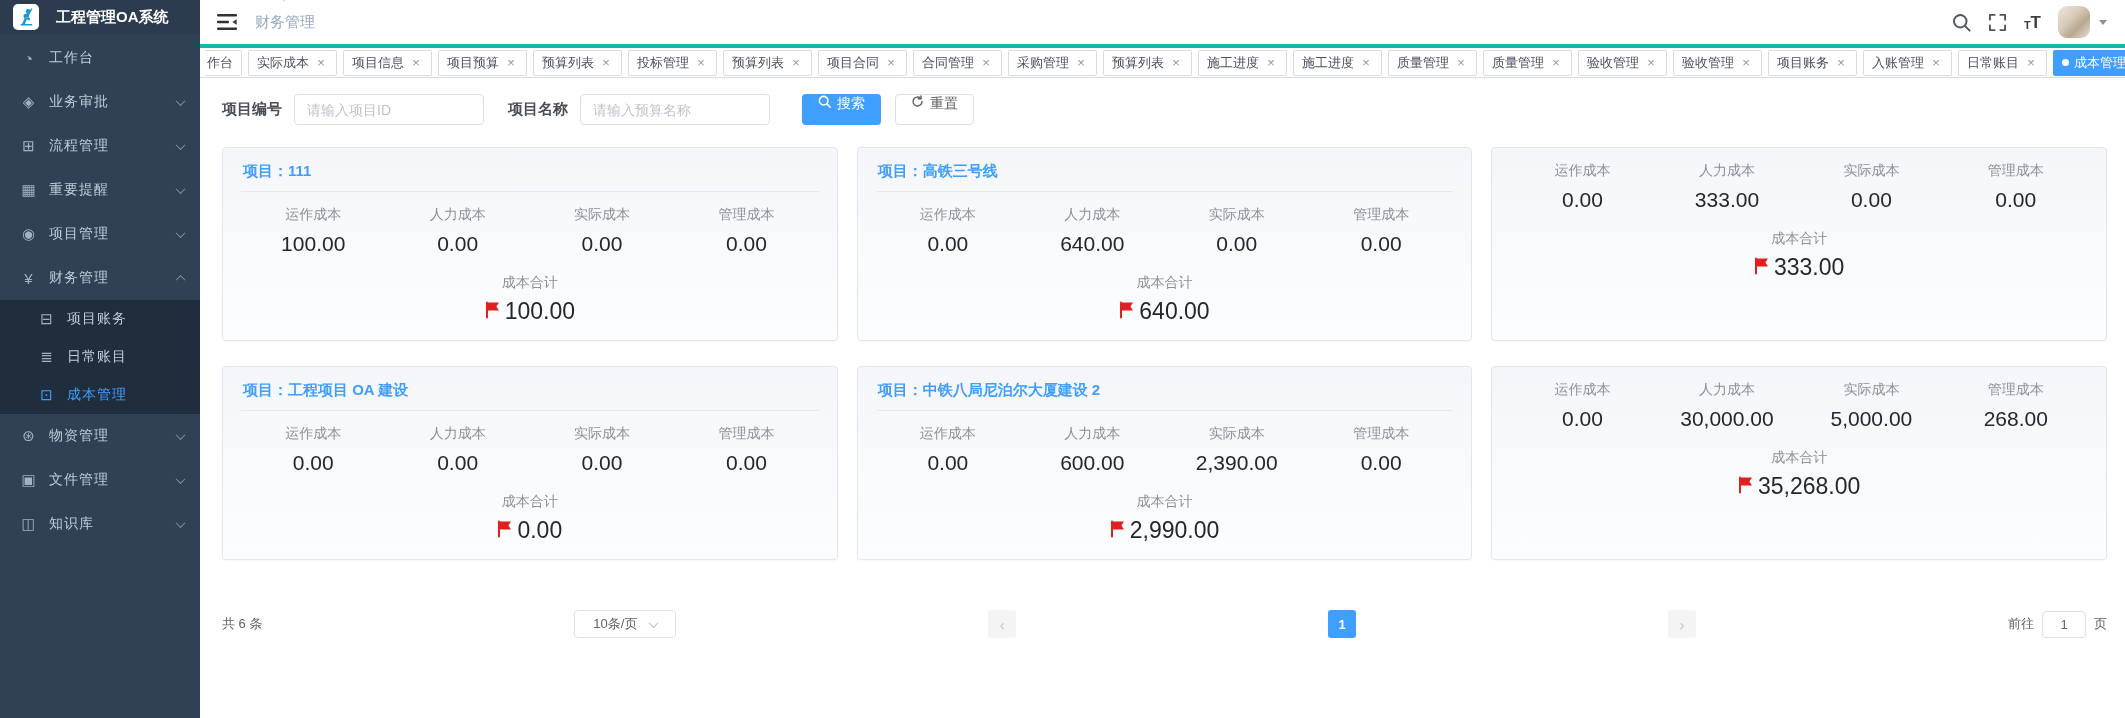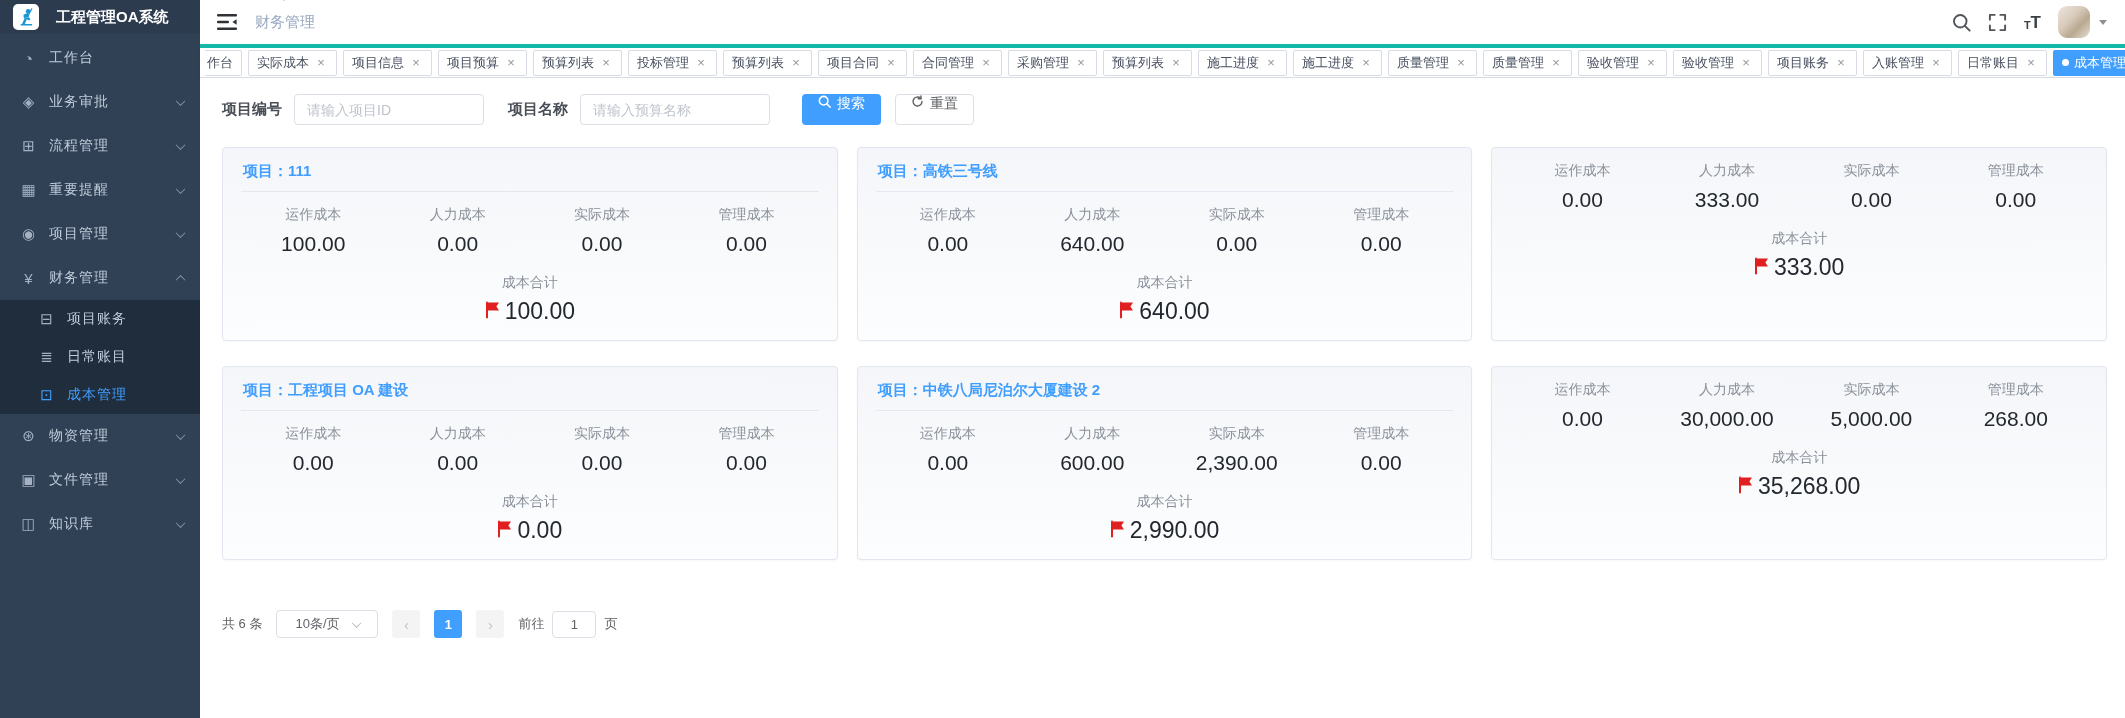--- a/index.html
+++ b/index.html
@@ -67,21 +67,21 @@
     background:linear-gradient(180deg,#f4f6f9 0%,#fcfdfe 100%); box-shadow:0 1px 2px rgba(31,45,61,.04); }
   .card-title { padding:14px 2px 10px; font-size:15px; font-weight:700; color:#409eff; border-bottom:1px solid #e4e8ef; cursor:pointer; }
   .metrics { display:flex; margin-top:14px; }
   .metric { flex:1; text-align:center; }
   .m-label { font-size:14px; color:#8b919a; }
   .m-value { margin-top:8px; font-size:21px; color:#23272e; }
   .total { margin-top:18px; text-align:center; }
   .t-value { display:inline-flex; align-items:center; gap:5px; font-size:23px; color:#23272e; margin-top:6px; }
 
   
-  .pagination { display:flex; align-items:center; justify-content:flex-start; gap:14px; margin-top:50px; font-size:13px; color:#606266; }
+  .pagination { display:flex; align-items:center; justify-content:space-between; gap:14px; margin-top:50px; font-size:13px; color:#606266; }
   .psize { width:102px; height:28px; border:1px solid #dcdfe6; border-radius:4px; display:flex; align-items:center; justify-content:center; gap:13px; cursor:pointer; color:#606266; background:#fff; }
   .psize .chev { border-color:#b8bcc2; }
   .pg-btn { width:28px; height:28px; background:#f4f4f5; border:none; border-radius:3px; color:#bfc4cc; font-size:15px; display:grid; place-items:center; cursor:pointer; font-family:inherit; }
   .pg-num { width:28px; height:28px; background:#409eff; color:#fff; border-radius:3px; display:grid; place-items:center; font-weight:600; cursor:pointer; }
   .goto { display:flex; align-items:center; gap:8px; }
   .goto-input { width:44px; height:27px; border:1px solid #dcdfe6; border-radius:4px; text-align:center; font-size:13px; color:#606266; outline:none; font-family:inherit; }
 </style>
 </head>
 <body>
 

